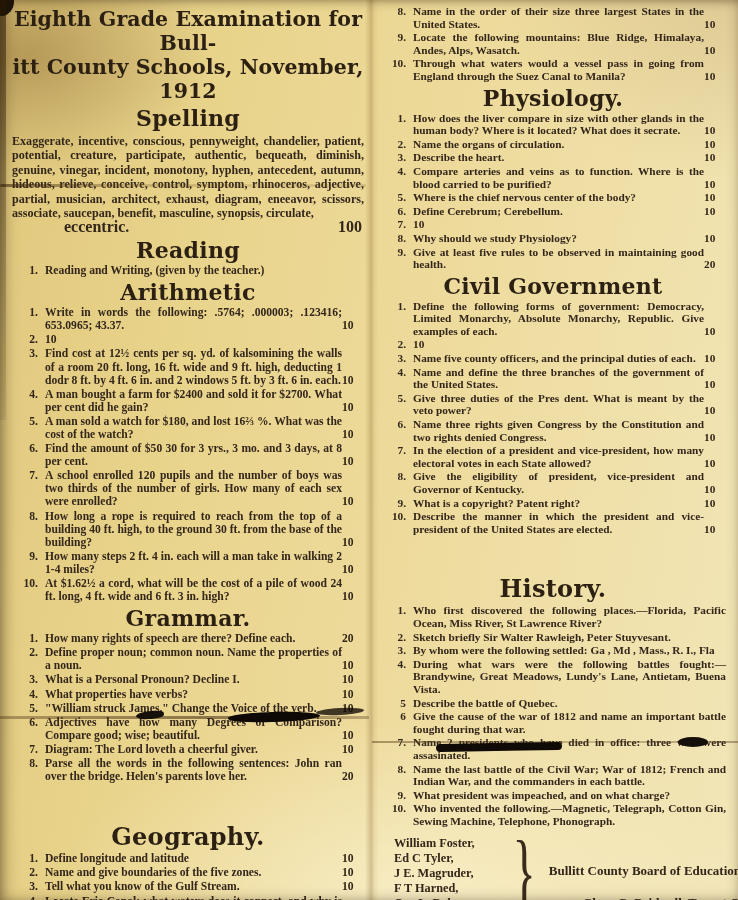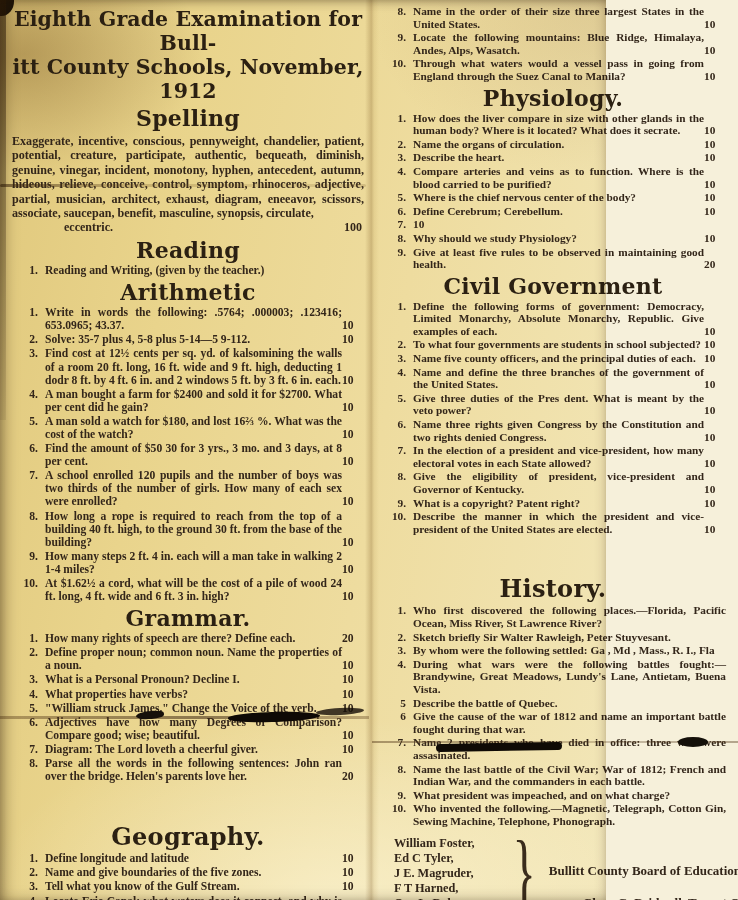--- a/index.html
+++ b/index.html
@@ -2,21 +2,21 @@
 <html><head>
 <meta charset="utf-8">
 <style>
   html,body{margin:0;padding:0;}
   body{
     width:738px;height:900px;overflow:hidden;
     font-family:"Liberation Serif",serif;
     background:#f6f0da;
   }
   .paper{
-    position:relative;width:606px;height:900px;
+    position:relative;width:738px;height:900px;
     background:
       radial-gradient(ellipse 300px 200px at 4% 6%, rgba(110,75,25,0.38), rgba(110,75,25,0) 60%),
       radial-gradient(ellipse 400px 300px at 100% 0%, rgba(140,100,40,0.18), rgba(140,100,40,0) 60%),
       radial-gradient(ellipse 500px 260px at 55% 100%, rgba(255,250,225,0.55), rgba(255,250,225,0) 70%),
       linear-gradient(100deg,#e0c87c 0%,#e9d48c 28%,#eedc9f 60%,#f2e6b8 100%);
     color:#33261a;
   }
   .paper::after{
     content:"";position:absolute;inset:0;pointer-events:none;
     box-shadow:
@@ -43,21 +43,21 @@
     margin:2px 0 1px;text-align:center;
     font-family:"DejaVu Serif",serif;
     font-size:22px;line-height:26px;font-weight:700;
     letter-spacing:0.3px;color:#2b2012;
   }
   .hd-lg{font-size:24px;line-height:28px;margin-top:40px;}
   .words{
     margin:3px 0 0;font-size:12.1px;line-height:14.4px;font-weight:700;
     text-align:justify;
   }
-  .sp-last{display:flex;font-size:12px;line-height:14.6px;font-weight:700;}
+  .sp-last{display:flex;font-size:16px;line-height:14.6px;font-weight:700;}
   .sp-last .w{padding-left:52px;}
   .sp-last .p{margin-left:auto;padding-right:2px;}
   .items{width:100%;}
   .q{display:flex;margin:0 0 1px;font-size:11.6px;line-height:13.1px;font-weight:700;}
   .col-right .q{font-size:11.3px;line-height:12.6px;}
   .qn{flex:none;width:26px;text-align:right;padding-right:7px;align-self:flex-start;}
   .qt{flex:1;display:block;text-align:justify;}
   .qp{flex:none;width:22px;text-align:left;align-self:flex-end;}
   .sig{display:flex;margin:8px 0 0 14px;align-items:flex-end;}
   .sig-names{font-size:12.3px;line-height:15px;font-weight:700;white-space:nowrap;}
@@ -122,21 +122,20 @@
 
       <h2 class="hd">Arithmetic</h2>
       <div class="items">
           <div class="q">
             <span class="qn">1.</span>
             <span class="qt">Write in words the following: .5764; .000003; .123416; 653.0965; 43.37.</span>
             <span class="qp">10</span>
           </div>
           <div class="q">
             <span class="qn">2.</span>
-            <span class="qt">Solve:  35-7 plus 4, 5-8 plus 5-14—5 9-112.</span>
             <span class="qp">10</span>
           </div>
           <div class="q">
             <span class="qn">3.</span>
             <span class="qt">Find cost at 12½ cents per sq. yd. of kalsomining the walls of a room 20 ft. long, 16 ft. wide and 9 ft. high, deducting 1 dodr 8 ft. by 4 ft. 6 in. and 2 windows 5 ft. by 3 ft. 6 in. each.</span>
             <span class="qp">10</span>
           </div>
           <div class="q">
             <span class="qn">4.</span>
             <span class="qt">A man bought a farm for $2400 and sold it for $2700. What per cent did he gain?</span>
@@ -317,21 +316,20 @@
 
       <h2 class="hd">Civil Government</h2>
       <div class="items">
           <div class="q">
             <span class="qn">1.</span>
             <span class="qt">Define the following forms of government:  Democracy, Limited Monarchy, Absolute Monarchy, Republic.  Give examples of each.</span>
             <span class="qp">10</span>
           </div>
           <div class="q">
             <span class="qn">2.</span>
-            <span class="qt">To what four governments are students in school subjected?</span>
             <span class="qp">10</span>
           </div>
           <div class="q">
             <span class="qn">3.</span>
             <span class="qt">Name five county officers, and the principal duties of each.</span>
             <span class="qp">10</span>
           </div>
           <div class="q">
             <span class="qn">4.</span>
             <span class="qt">Name and define the three branches of the government of the United States.</span>

